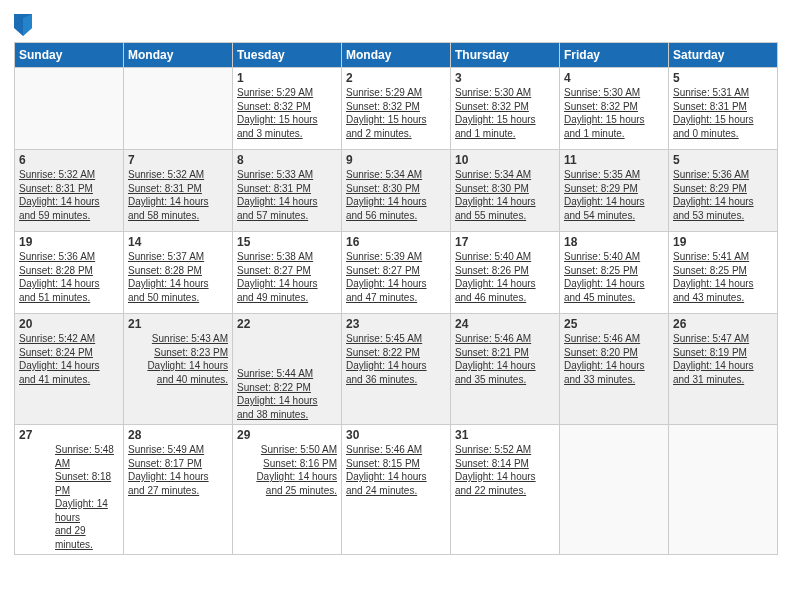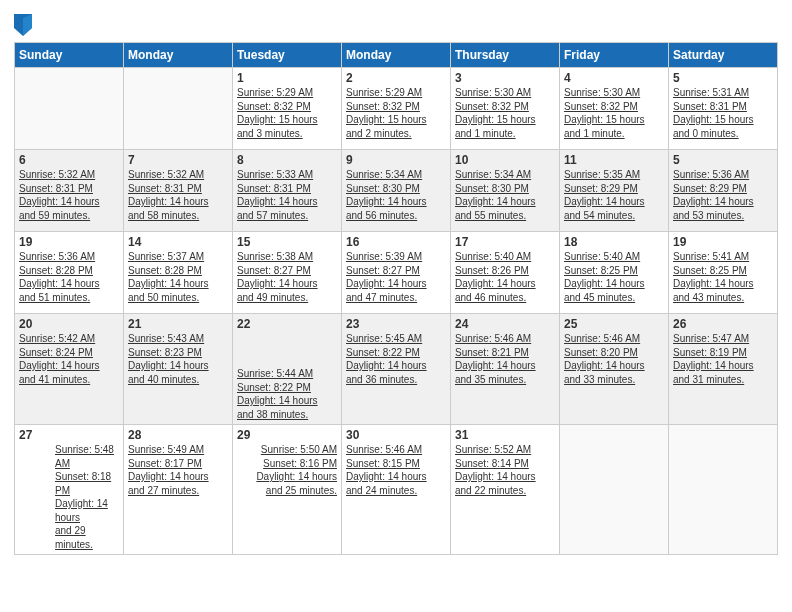--- a/index.html
+++ b/index.html
@@ -289,21 +289,21 @@
         <tr>
           <td>
             <span class="day-num">20</span>
             <div class="day-info" style="white-space: pre-line;">Sunrise: 5:42 AM
 Sunset: 8:24 PM
 Daylight: 14 hours
 and 41 minutes.</div>
           </td>
           <td>
             <span class="day-num">21</span>
-            <div class="day-info" style="white-space: pre-line;">Sunrise: 5:43 AM
+            <div class="day-info" style="white-space: pre-line; text-align: right;">Sunrise: 5:43 AM
 Sunset: 8:23 PM
 Daylight: 14 hours
 and 40 minutes.</div>
           </td>
           <td>
             <span class="day-num">22</span>
             <div class="day-info" style="white-space: pre-line; margin-top: 36px;">Sunrise: 5:44 AM
 Sunset: 8:22 PM
 Daylight: 14 hours
 and 38 minutes.</div>

